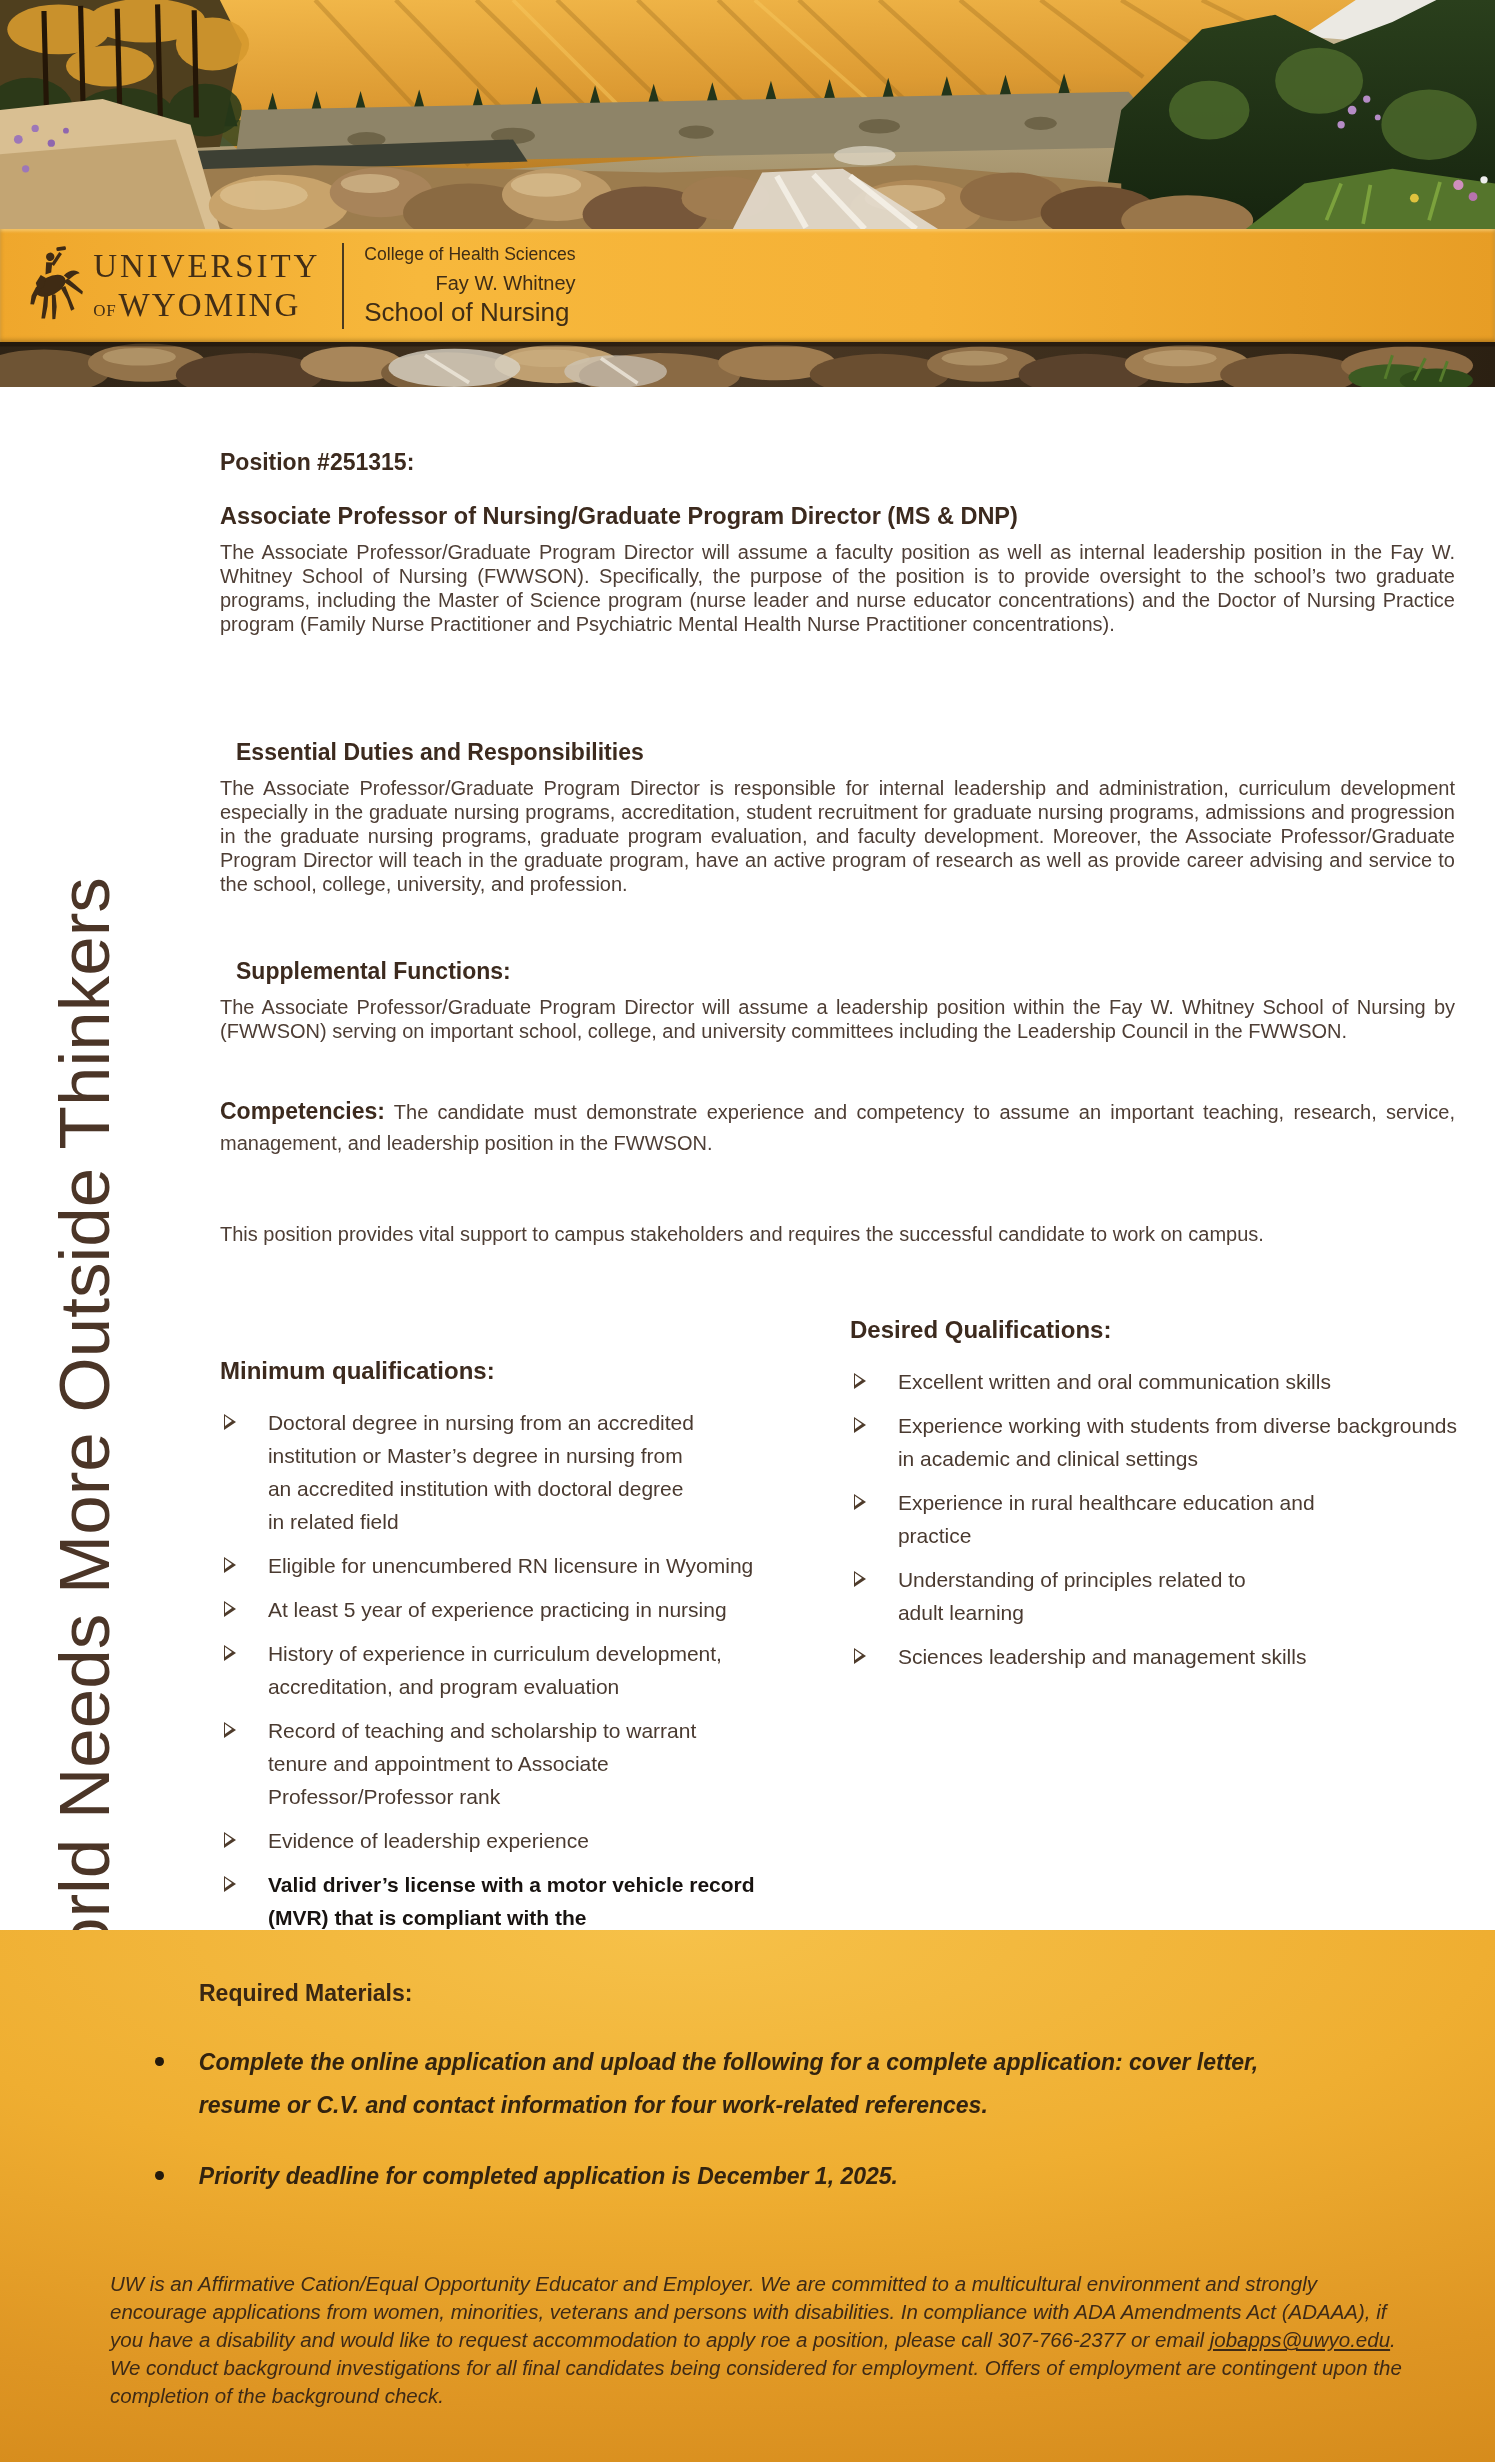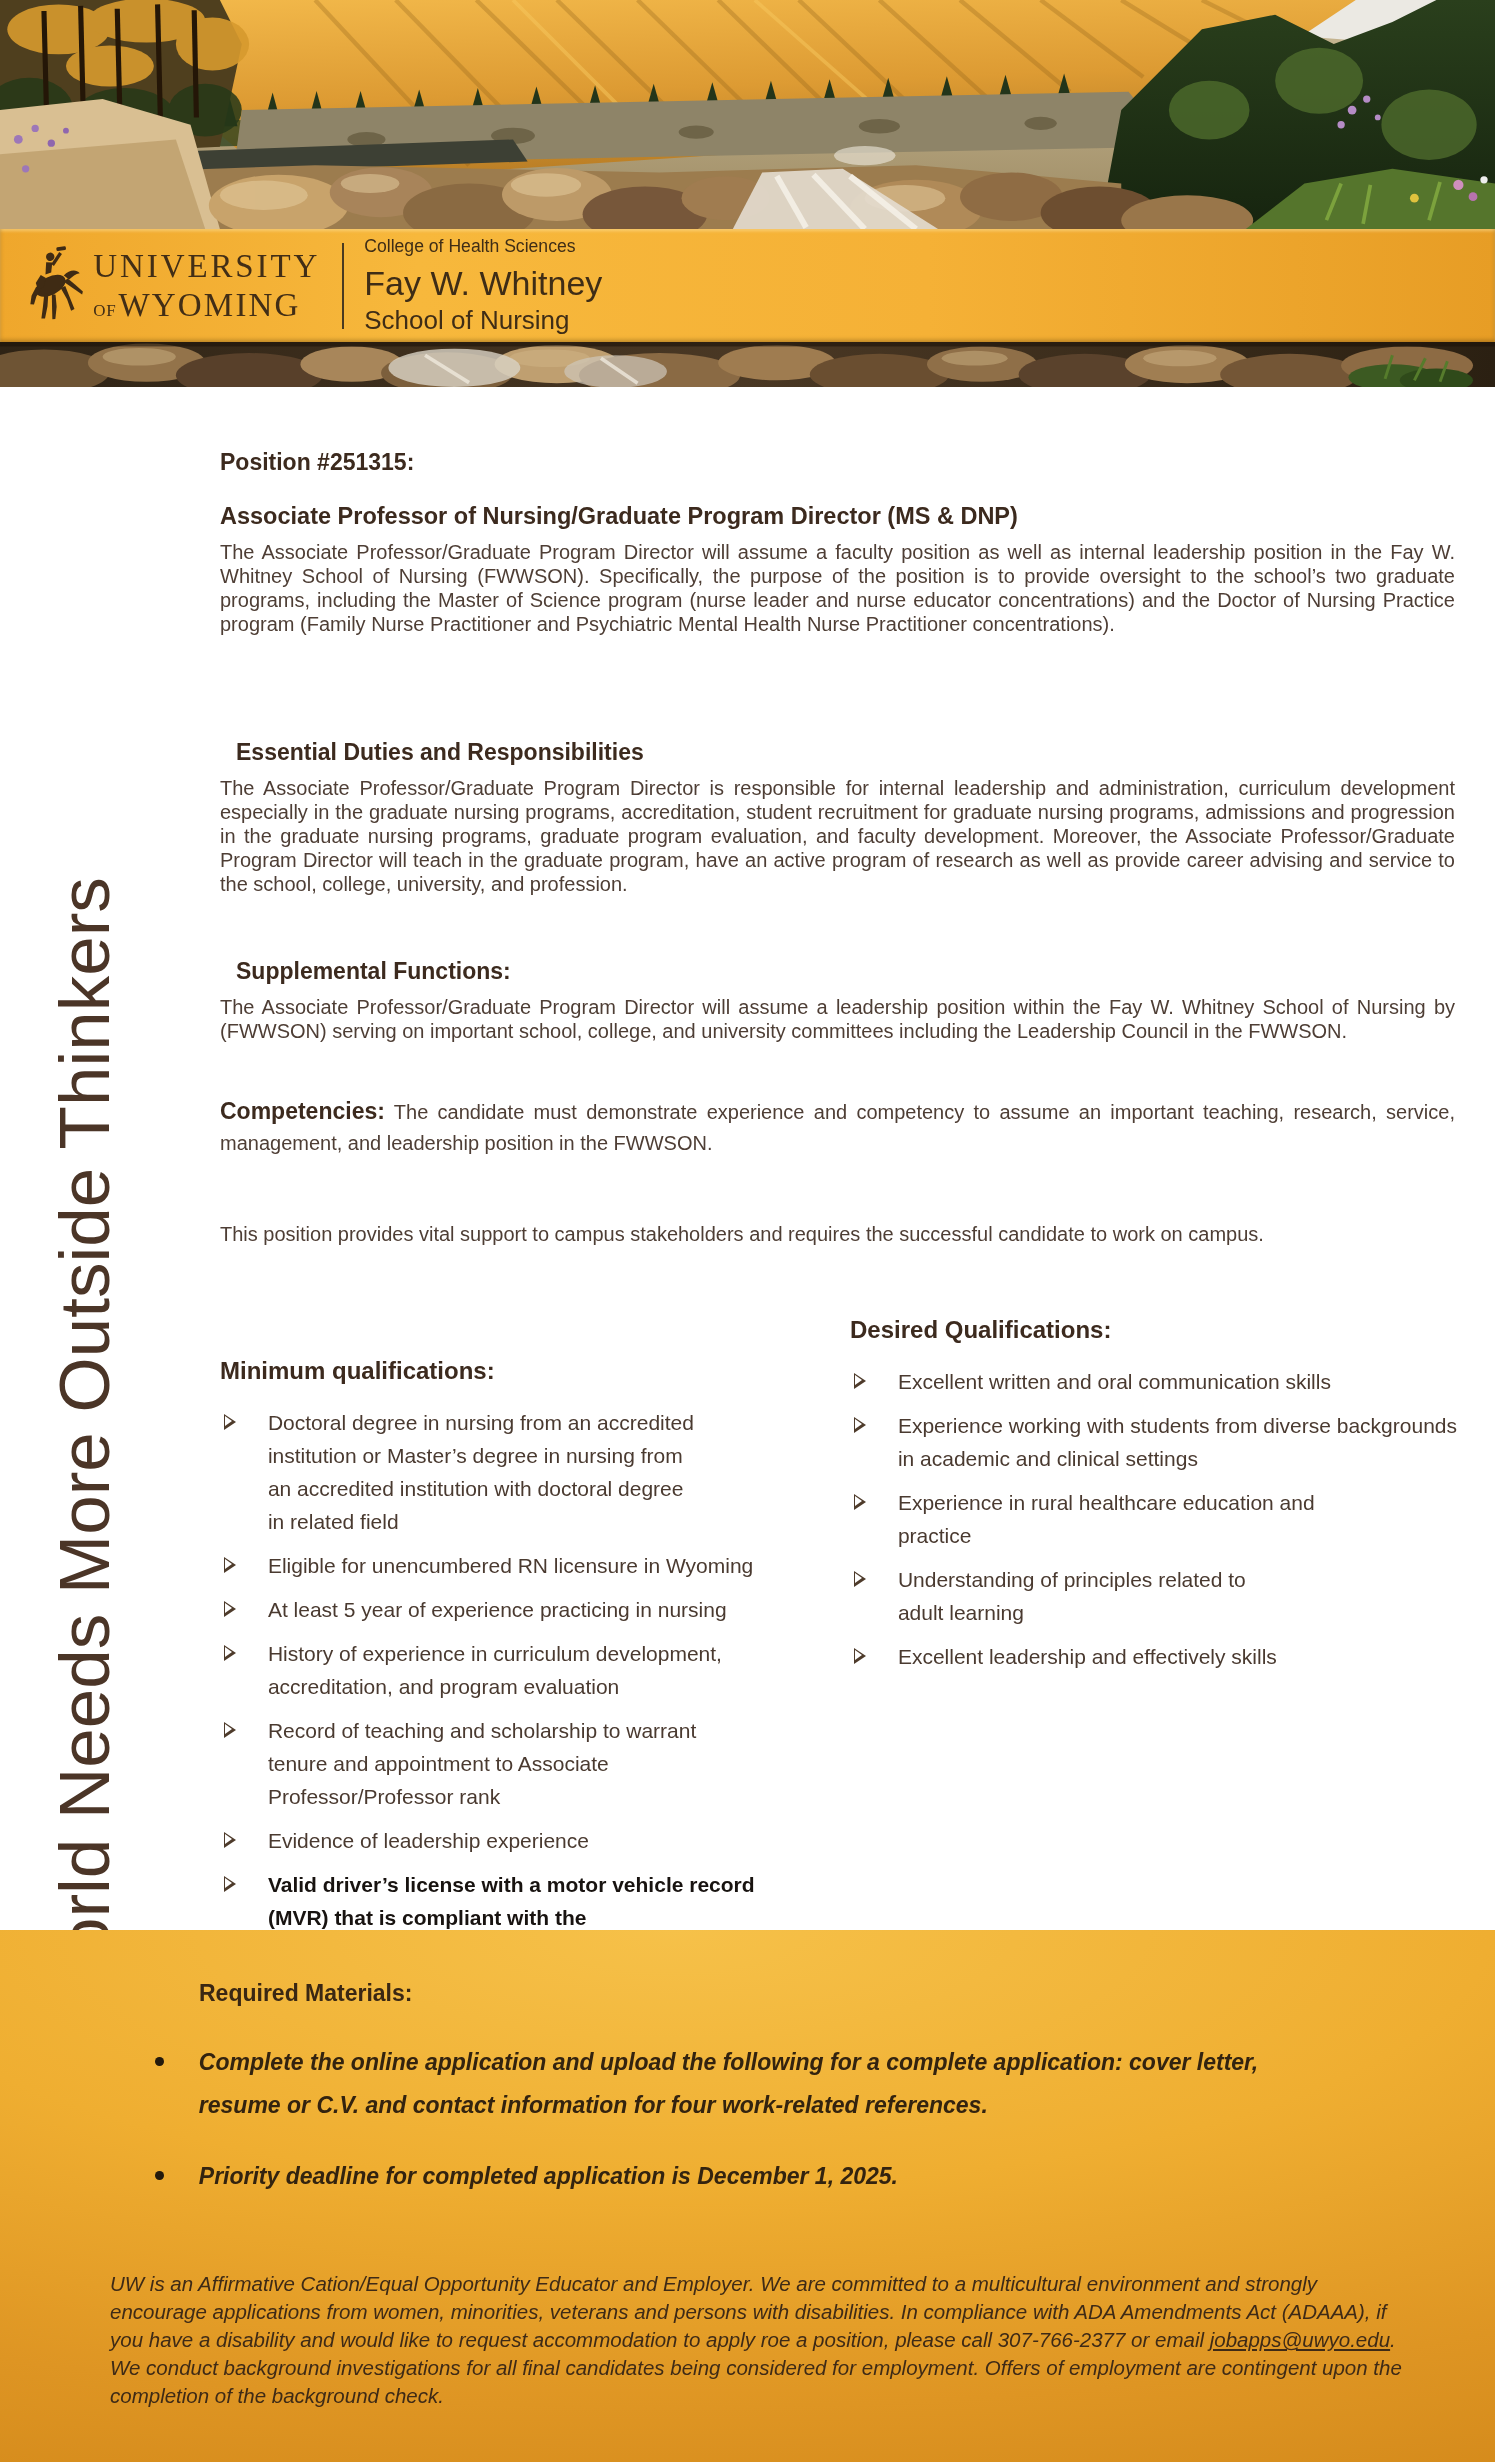--- a/index.html
+++ b/index.html
@@ -19,21 +19,21 @@
           display:flex;align-items:center;}
   .lockup{display:flex;align-items:center;padding-left:16px;}
   .horse-wrap{width:67px;height:92px;margin-right:10.3px;}
   .wordmark{font-family:"Liberation Serif",serif;color:#422e16;line-height:1;}
   .wm1{font-size:33px;letter-spacing:2.9px;}
   .wm2{font-size:33px;letter-spacing:2.2px;margin-top:5.9px;}
   .wm-of{font-size:17px;letter-spacing:0.7px;text-transform:uppercase;margin-right:2px;}
   .banner-divider{width:1.5px;height:86px;background:#4a3a20;margin:0 20.5px 0 22px;}
   .school{color:#3f2d16;}
   .school-college{font-size:17.6px;margin-bottom:7.3px;}
-  .school-l1{font-size:34px;margin-bottom:2px;}
+  .school-l1{font-size:20px;margin-bottom:2px;text-align:right;}
   .school-l2{font-size:26px;}
 
   
   .tagline{position:absolute;left:22px;top:1799px;width:1330px;height:125px;
            transform:rotate(-90deg);transform-origin:0 0;
            font-size:71px;color:#4b3527;text-align:center;line-height:125px;white-space:nowrap;}
 
   
   .body-white{left:0;top:387px;width:1495px;height:1543px;background:#ffffff;}
   .h-sec{font-size:23px;font-weight:bold;color:#3c2a1e;margin:16px;}
@@ -395,21 +395,21 @@
             <span class="li-text">Experience in rural healthcare education and
 practice</span>
           </div>
           <div class="li-row">
             <span class="arrow"></span>
             <span class="li-text">Understanding of principles related to
 adult learning</span>
           </div>
           <div class="li-row">
             <span class="arrow"></span>
-            <span class="li-text">Excellent leadership and effectively skills</span>
+            <span class="li-text">Sciences leadership and management skills</span>
           </div>
         </div>
     </div>
   </div>
 
   <div class="abs footer">
     <div class="abs req-heading">Required Materials:</div>
     <div class="abs req-list">
         <div class="li-row">
           <span class="dot"></span>

